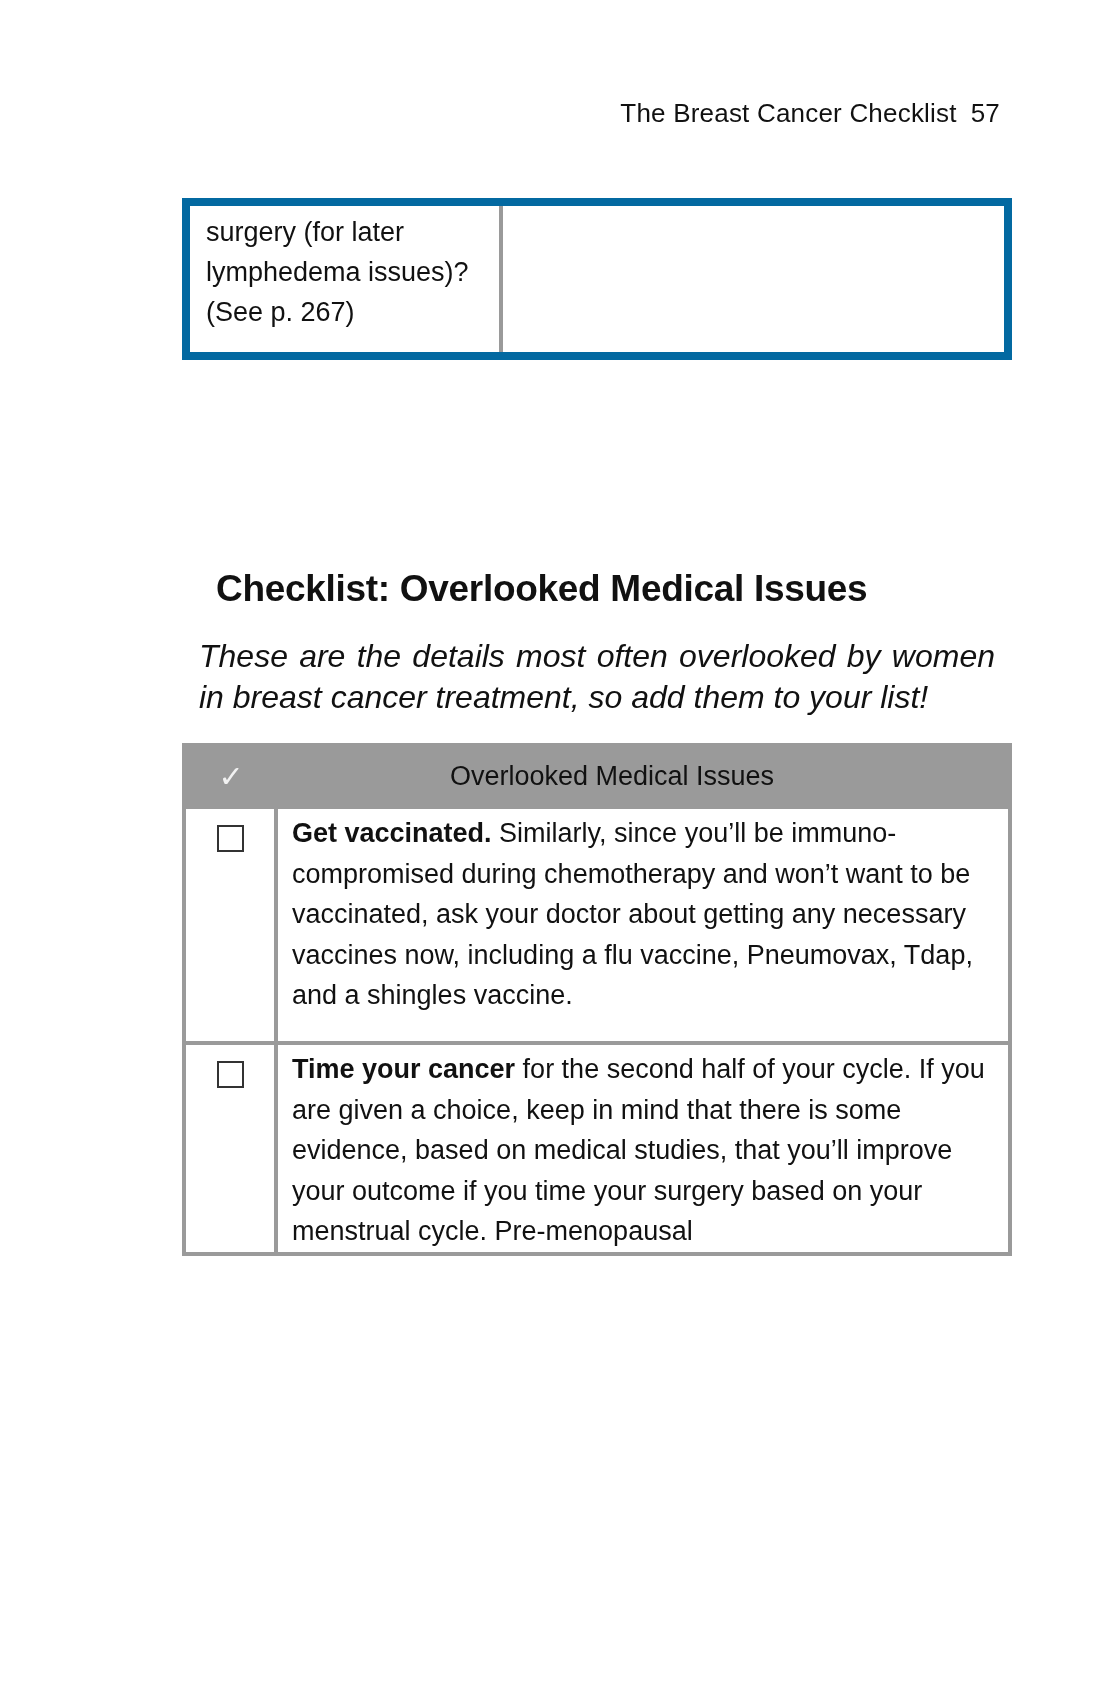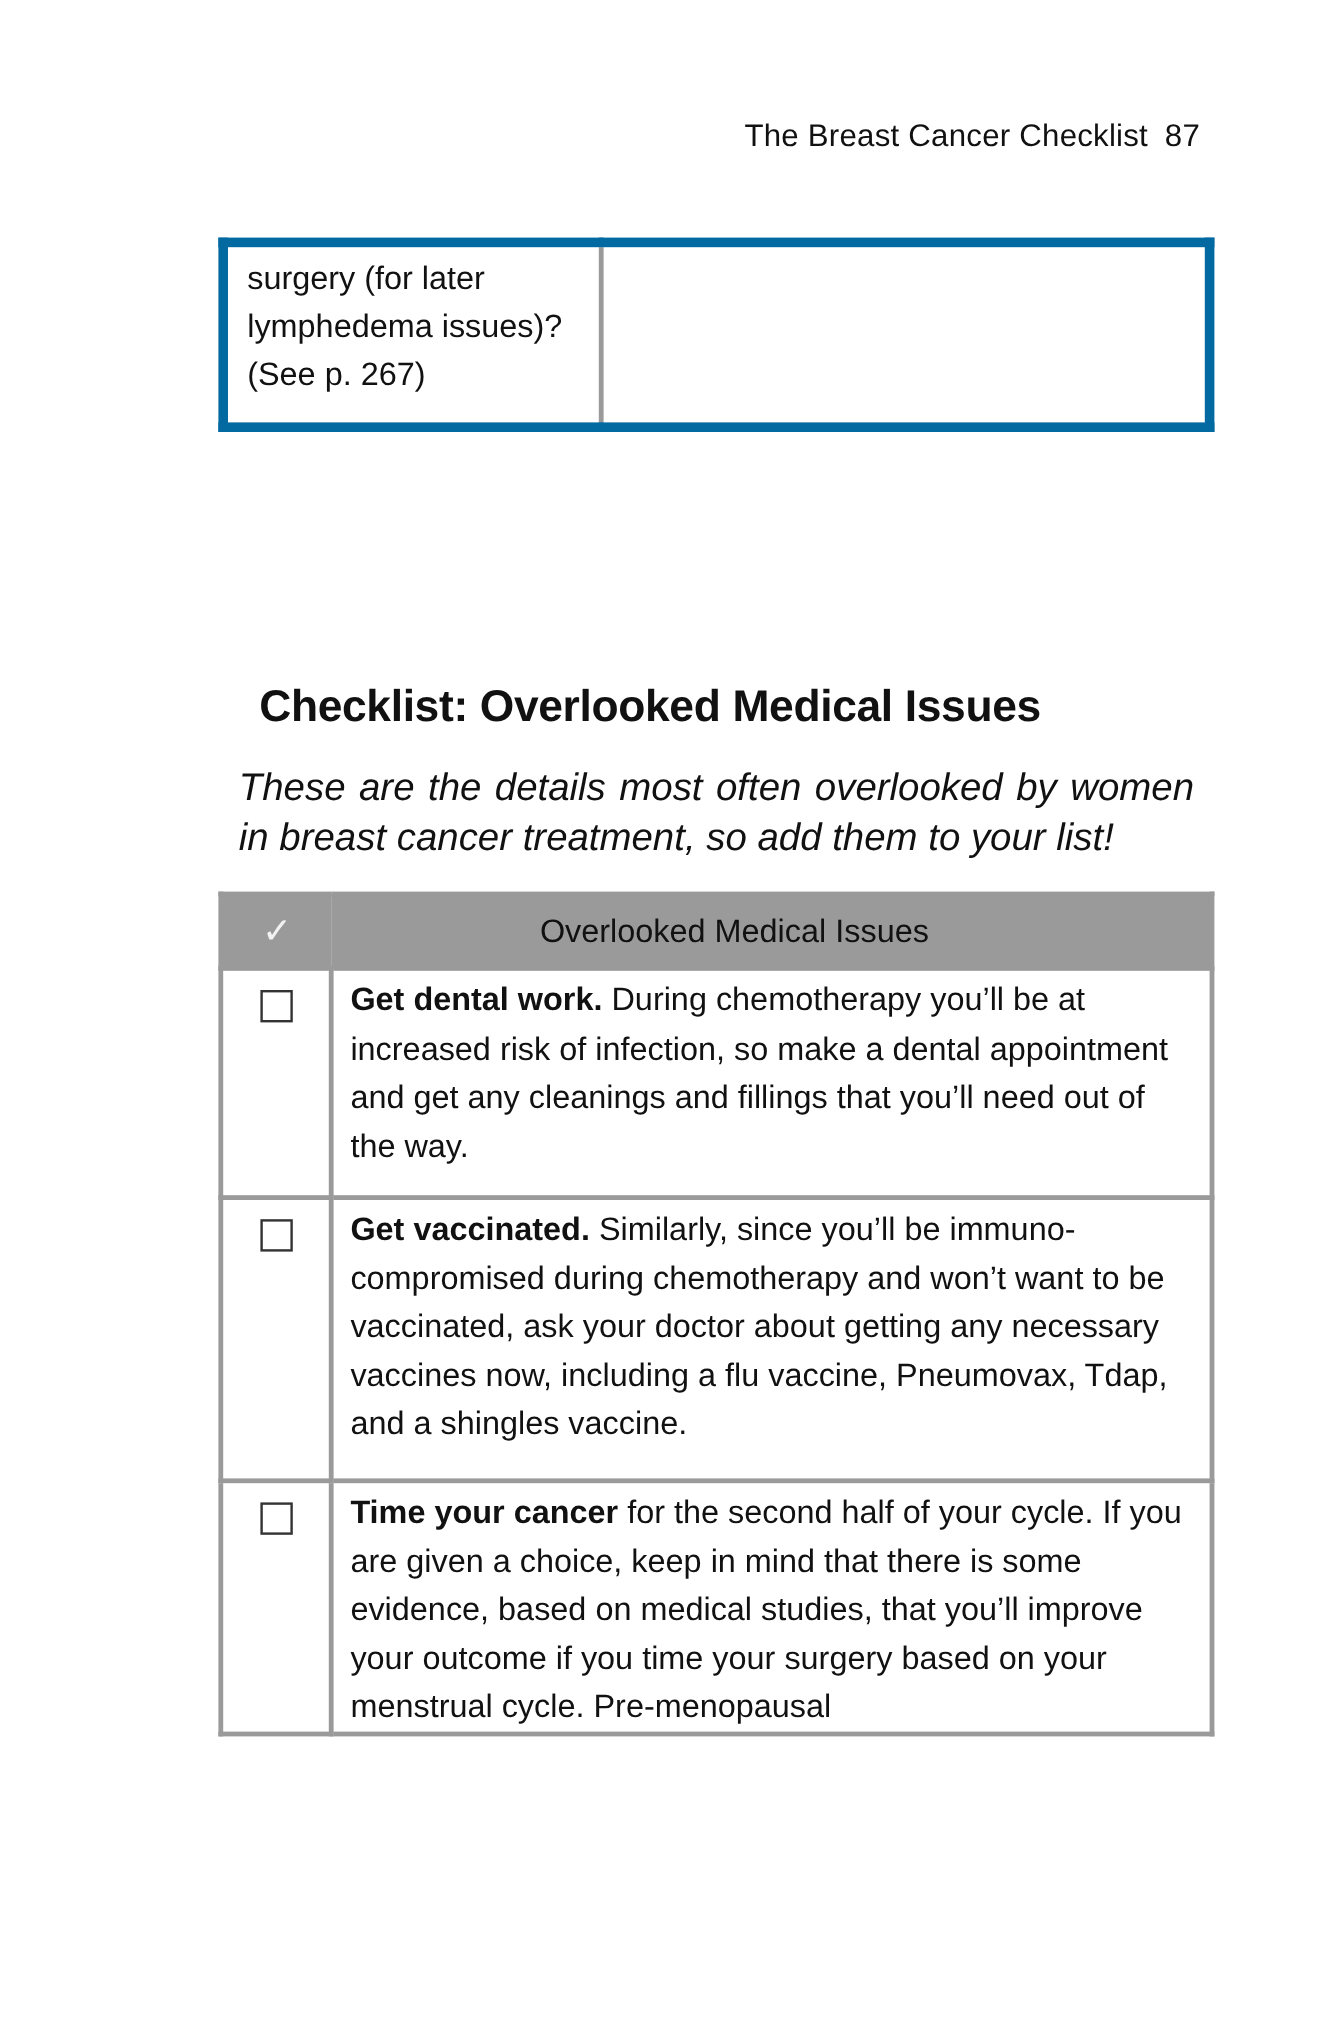--- a/index.html
+++ b/index.html
@@ -109,47 +109,41 @@
     }
     .check-table tr.item1 td { height: 191px; }
     .check-table tr.item2 td { height: 236px; }
     .check-table tr.item3 td { height: 207px; overflow: hidden; }
     .lead { font-weight: bold; }
   </style>
 </head>
 <body>
 
 <div class="running-header">
-  <span>The Breast Cancer Checklist</span><span class="page-num">87</span>
+  <span>The Breast Cancer Checklist</span><span class="page-num">57</span>
 </div>
 
 <table class="qa-table">
   <tbody>
       <tr class="r1">
     <td class="q">surgery (for later lymphedema issues)?  (See p. 267)</td>
     <td></td>
   </tr>
 </tbody>
   </table>
 
 <h2 class="section-title">Checklist: Overlooked Medical Issues</h2>
 <p class="intro">These are the details most often overlooked by women in breast cancer treatment, so add them to your list!</p>
 
 <table class="check-table">
   <tbody>
       <tr>
     <th class="tick">✓</th>
     <th class="title">Overlooked Medical Issues</th>
   </tr>
-  <tr class="item1">
-    <td class="box-cell">
-      <span class="checkbox"></span>
-    </td>
-    <td class="text-cell"><span class="lead">Get dental work.</span><span>  During chemotherapy you’ll be at increased risk of infection, so make a dental appointment and get any cleanings and fillings that you’ll need out of the way.</span></td>
-  </tr>
   <tr class="item2">
     <td class="box-cell">
       <span class="checkbox"></span>
     </td>
     <td class="text-cell"><span class="lead">Get vaccinated.</span><span>  Similarly, since you’ll be immuno-compromised during chemotherapy and won’t want to be vaccinated, ask your doctor about getting any necessary vaccines now, including a flu vaccine, Pneumovax, Tdap, and a shingles vaccine.</span></td>
   </tr>
   <tr class="item3">
     <td class="box-cell">
       <span class="checkbox"></span>
     </td>

